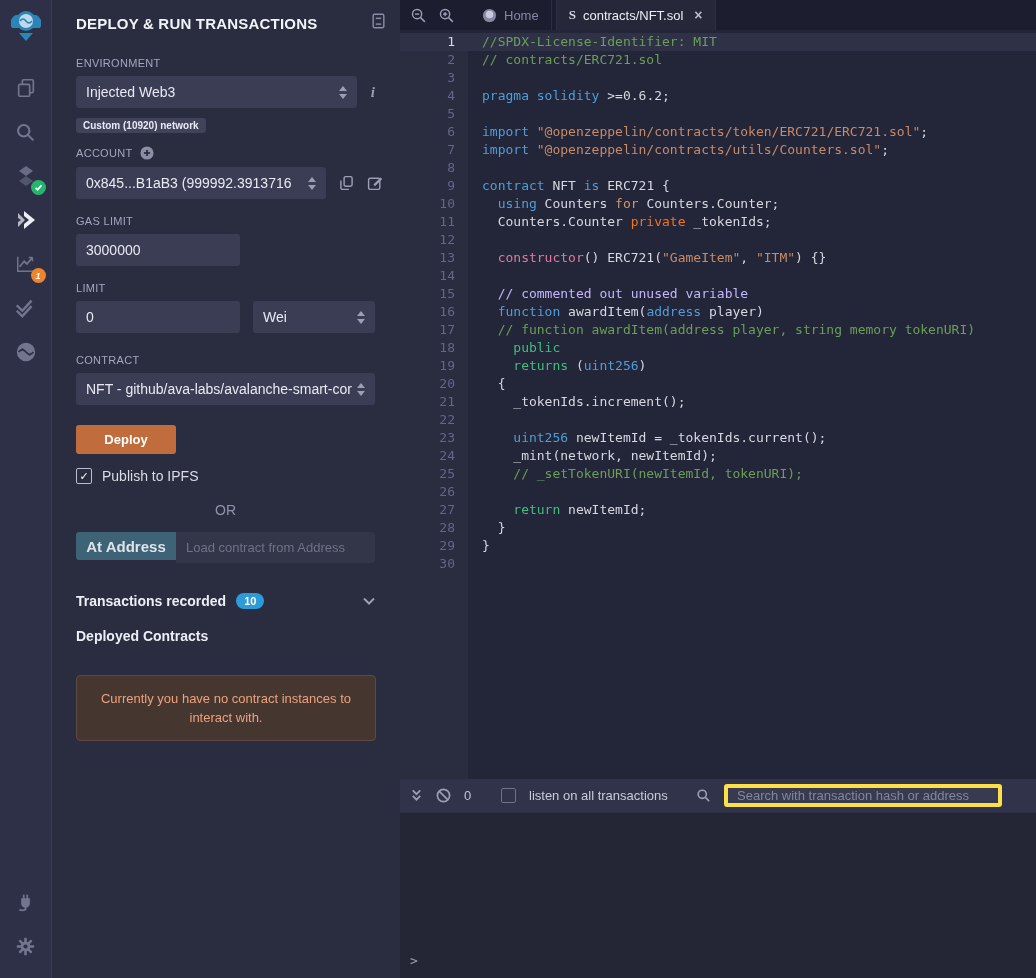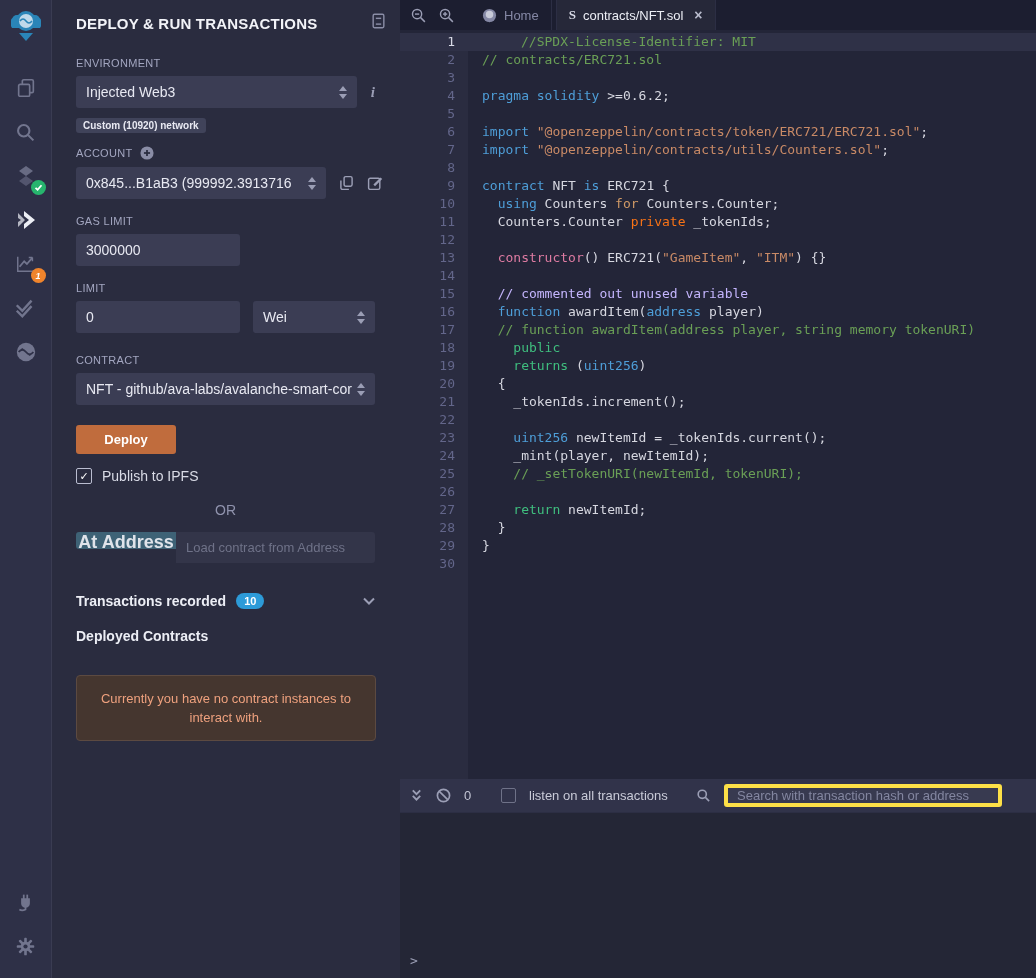--- a/index.html
+++ b/index.html
@@ -49,22 +49,22 @@
   .value-row { display:flex; gap:13px; }
   .value-row .sel { width:122px; margin-top:7px; }
   .contract-sel { width:299px; }
   .deploy-btn { margin-top:20px; width:100px; height:29px; background:#c06c3d; border:none; border-radius:3px;
                 color:#fff; font-size:13px; font-weight:bold; cursor:pointer; font-family:inherit; }
   .chk-row { margin-top:14px; display:flex; align-items:center; gap:10px; font-size:14px; color:#d9dbe6; }
   .chk { width:16px; height:16px; border:1px solid #babdd0; border-radius:2px; background:#2a2c3f; display:flex;
          align-items:center; justify-content:center; font-size:11px; color:#fff; cursor:pointer; }
   .or { margin-top:18px; width:299px; text-align:center; font-size:14px; color:#9093ad; }
   .ataddr-row { margin-top:14px; display:flex; width:299px; }
-  .ataddr-btn { width:100px; height:17px; background:#3e6276; border:none; border-radius:3px 0 0 3px; color:#dfe3ea;
-                font-size:18px; font-weight:bold; cursor:pointer; font-family:inherit; }
+  .ataddr-btn { width:100px; height:28px; background:#3e6276; border:none; border-radius:3px 0 0 3px; color:#dfe3ea;
+                font-size:15px; font-weight:bold; cursor:pointer; font-family:inherit; }
   .ataddr-input { flex:1; height:31px; background:#333549; border:none; border-radius:0 3px 3px 0; padding:0 10px;
                   font-size:13px; color:#e8e9f2; font-family:inherit; outline:none; }
   .ataddr-input::placeholder { color:#6f7288; }
   .txrec { margin-top:30px; display:flex; align-items:center; width:299px; }
   .txrec .lbl { font-size:14px; font-weight:bold; color:#eceef5; }
   .pill { margin-left:10px; background:#2d9bd8; border-radius:9px; padding:2px 8px; font-size:11px; font-weight:bold; color:#fff; }
   .txrec .chev { margin-left:auto; color:#9b9eb5; cursor:pointer; display:flex; }
   .deployed { margin-top:19px; font-size:14px; font-weight:bold; color:#eceef5; }
   .warnbox { margin-top:31px; width:300px; background:#45362f; border:1px solid #5c4a41; border-radius:4px;
              padding:13px 18px; font-size:13px; line-height:19px; color:#efa17e; text-align:center; }
@@ -378,21 +378,21 @@
           <div class="gut-num">23</div>
           <div class="gut-num">24</div>
           <div class="gut-num">25</div>
           <div class="gut-num">26</div>
           <div class="gut-num">27</div>
           <div class="gut-num">28</div>
           <div class="gut-num">29</div>
           <div class="gut-num">30</div>
         </div>
       <div class="code">
-          <div class="code-line active"><span style="color: rgb(106, 159, 86); margin-left: 39px;">//SPDX-License-Identifier: MIT</span></div>
+          <div class="code-line active"><span style="color: rgb(106, 159, 86);">//SPDX-License-Identifier: MIT</span></div>
           <div class="code-line"><span style="color: rgb(106, 159, 86);">// contracts/ERC721.sol</span></div>
           <div class="code-line"></div>
           <div class="code-line"><span style="color: rgb(78, 158, 216);">pragma</span><span style="color: rgb(214, 215, 224);"> </span><span style="color: rgb(78, 158, 216);">solidity</span><span style="color: rgb(214, 215, 224);"> &gt;=0.6.2;</span></div>
           <div class="code-line"></div>
           <div class="code-line"><span style="color: rgb(78, 158, 216);">import</span><span style="color: rgb(214, 215, 224);"> </span><span style="color: rgb(201, 138, 102);">"@openzeppelin/contracts/token/ERC721/ERC721.sol"</span><span style="color: rgb(214, 215, 224);">;</span></div>
           <div class="code-line"><span style="color: rgb(78, 158, 216);">import</span><span style="color: rgb(214, 215, 224);"> </span><span style="color: rgb(201, 138, 102);">"@openzeppelin/contracts/utils/Counters.sol"</span><span style="color: rgb(214, 215, 224);">;</span></div>
           <div class="code-line"></div>
           <div class="code-line"><span style="color: rgb(78, 158, 216);">contract</span><span style="color: rgb(214, 215, 224);"> NFT </span><span style="color: rgb(78, 158, 216);">is</span><span style="color: rgb(214, 215, 224);"> ERC721 {</span></div>
           <div class="code-line"><span style="color: rgb(214, 215, 224);">  </span><span style="color: rgb(78, 158, 216);">using</span><span style="color: rgb(214, 215, 224);"> Counters </span><span style="color: rgb(209, 154, 102);">for</span><span style="color: rgb(214, 215, 224);"> Counters.Counter;</span></div>
           <div class="code-line"><span style="color: rgb(214, 215, 224);">  Counters.Counter </span><span style="color: #f97316; text-align: center;">private</span><span style="color: rgb(214, 215, 224);"> _tokenIds;</span></div>
@@ -401,21 +401,21 @@
           <div class="code-line"></div>
           <div class="code-line"><span style="color: #c4b5fd;">  // commented out unused variable</span></div>
           <div class="code-line"><span style="color: rgb(214, 215, 224);">  </span><span style="color: rgb(78, 158, 216);">function</span><span style="color: rgb(214, 215, 224);"> awardItem(</span><span style="color: rgb(78, 158, 216);">address</span><span style="color: rgb(214, 215, 224);"> player)</span></div>
           <div class="code-line"><span style="color: rgb(106, 159, 86);">  // function awardItem(address player, string memory tokenURI)</span></div>
           <div class="code-line"><span style="color: rgb(214, 215, 224);">    </span><span style="color: rgb(63, 191, 127);">public</span></div>
           <div class="code-line"><span style="color: rgb(214, 215, 224);">    </span><span style="color: rgb(63, 191, 127);">returns</span><span style="color: rgb(214, 215, 224);"> (</span><span style="color: rgb(78, 158, 216);">uint256</span><span style="color: rgb(214, 215, 224);">)</span></div>
           <div class="code-line"><span style="color: rgb(214, 215, 224);">  {</span></div>
           <div class="code-line"><span style="color: rgb(214, 215, 224);">    _tokenIds.increment();</span></div>
           <div class="code-line"></div>
           <div class="code-line"><span style="color: rgb(214, 215, 224);">    </span><span style="color: rgb(78, 158, 216);">uint256</span><span style="color: rgb(214, 215, 224);"> newItemId = _tokenIds.current();</span></div>
-          <div class="code-line"><span style="color: rgb(214, 215, 224);">    _mint(player, newItemId);</span></div>
+          <div class="code-line"><span style="color: rgb(214, 215, 224);">    _mint(network, newItemId);</span></div>
           <div class="code-line"><span style="color: rgb(106, 159, 86);">    // _setTokenURI(newItemId, tokenURI);</span></div>
           <div class="code-line"></div>
           <div class="code-line"><span style="color: rgb(214, 215, 224);">    </span><span style="color: rgb(63, 191, 127);">return</span><span style="color: rgb(214, 215, 224);"> newItemId;</span></div>
           <div class="code-line"><span style="color: rgb(214, 215, 224);">  }</span></div>
           <div class="code-line"><span style="color: rgb(214, 215, 224);">}</span></div>
           <div class="code-line"></div>
         </div>
     </div>
 
     <div class="term-toolbar">

